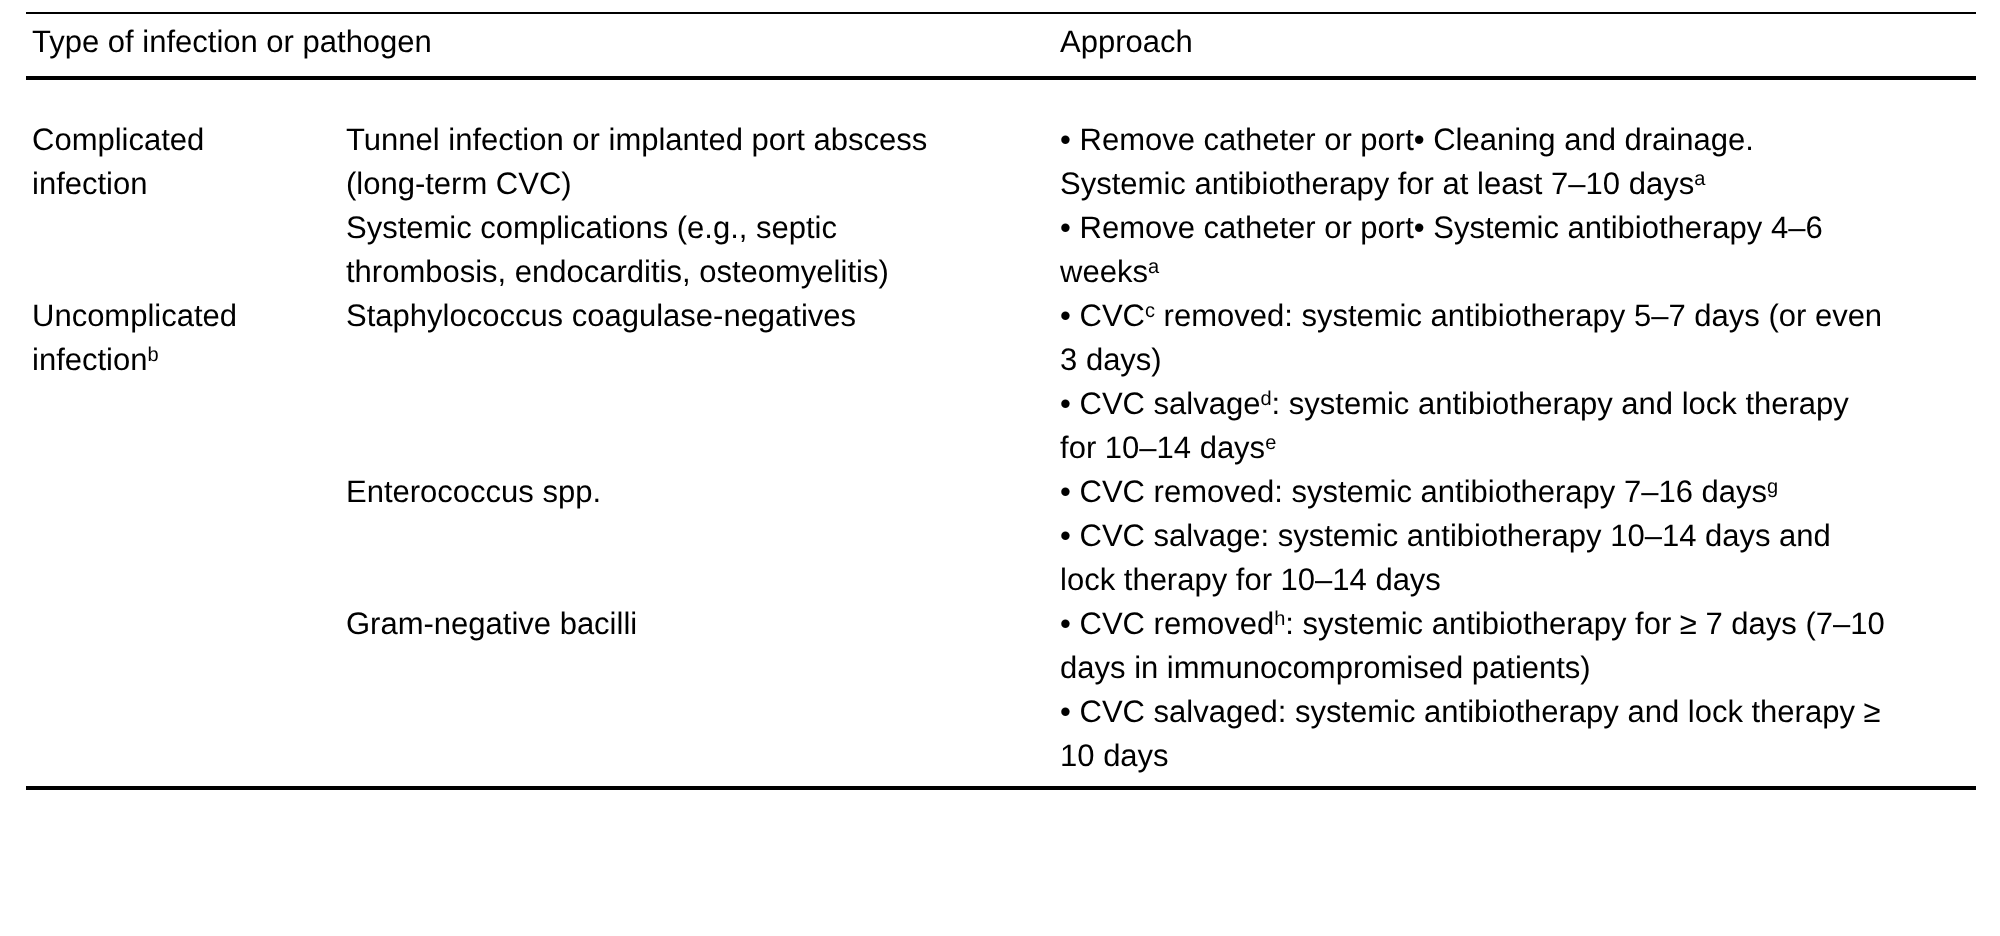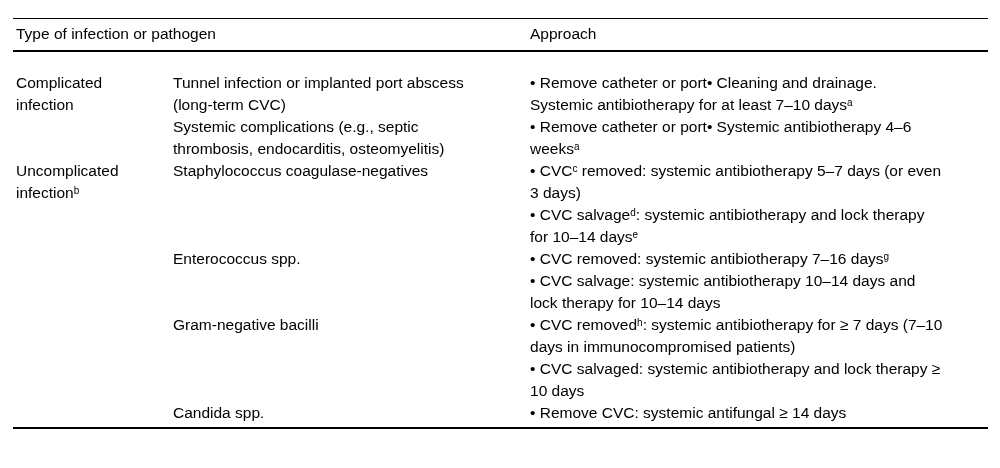--- a/index.html
+++ b/index.html
@@ -11,21 +11,21 @@
     width: 1000px;
     height: 468px;
     position: relative;
     font-family: "Liberation Sans", sans-serif;
     color: #000000;
     overflow: hidden;
   }
   .table-wrap {
     position: absolute;
     left: 13px;
-    top: 18px;
+    top: 6px;
   }
   table.med-table {
     border-collapse: collapse;
     table-layout: fixed;
     width: 975px;
     border-top: 1.5px solid #000000;
     border-bottom: 2px solid #000000;
   }
   thead th {
     border-bottom: 2.5px solid #000000;
@@ -131,24 +131,15 @@
           <td class="pathogen-cell">
             <div class="line"><span>Gram-negative bacilli</span></div>
           </td>
           <td class="approach-cell">
             <div class="line"><span>• CVC removed</span><span class="sup">h</span><span>: systemic antibiotherapy for ≥ 7 days (7–10</span></div>
             <div class="line"><span>days in immunocompromised patients)</span></div>
             <div class="line"><span>• CVC salvaged: systemic antibiotherapy and lock therapy ≥</span></div>
             <div class="line"><span>10 days</span></div>
           </td>
         </tr>
-        <tr>
-          <td class="category-cell"></td>
-          <td class="pathogen-cell">
-            <div class="line"><span class="it">Candida</span><span> spp.</span></div>
-          </td>
-          <td class="approach-cell">
-            <div class="line"><span>• Remove CVC: systemic antifungal ≥ 14 days</span></div>
-          </td>
-        </tr>
       </tbody>
   </table>
 </div>
 
 </body></html>

